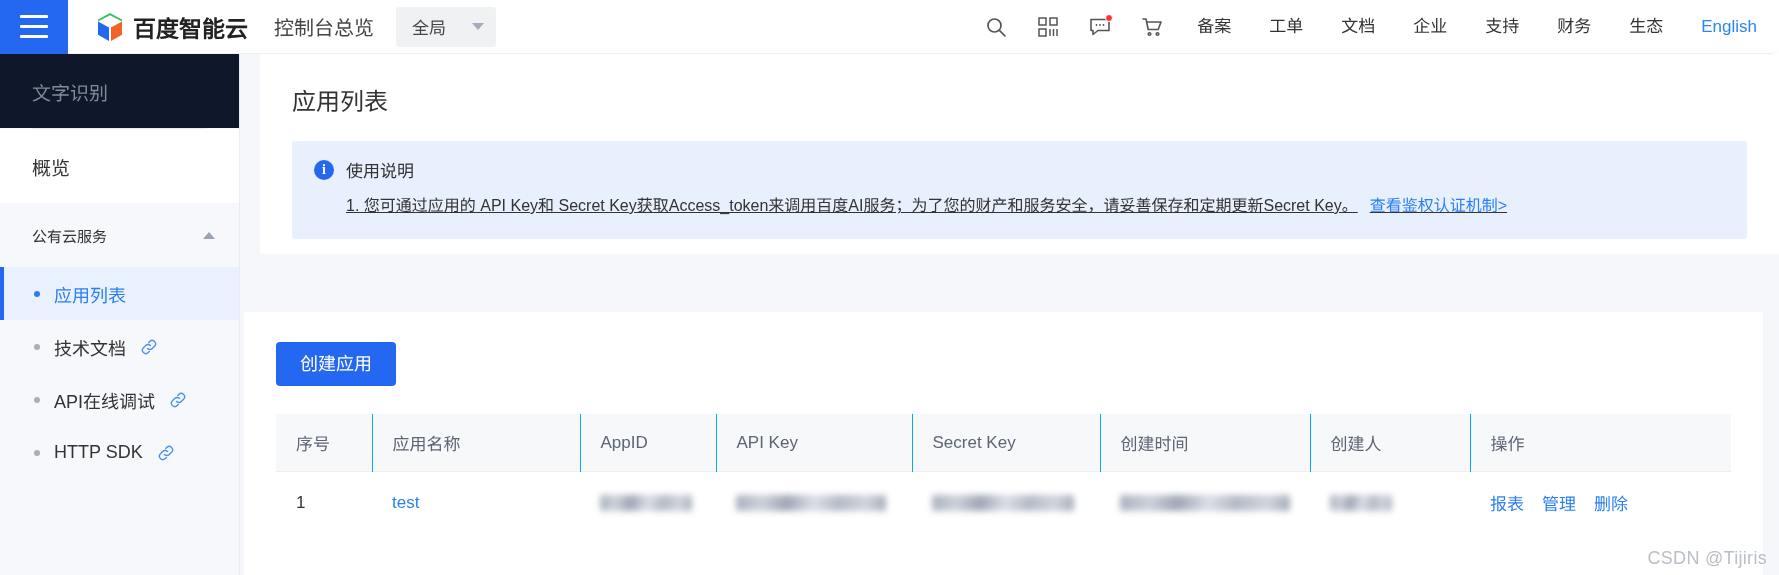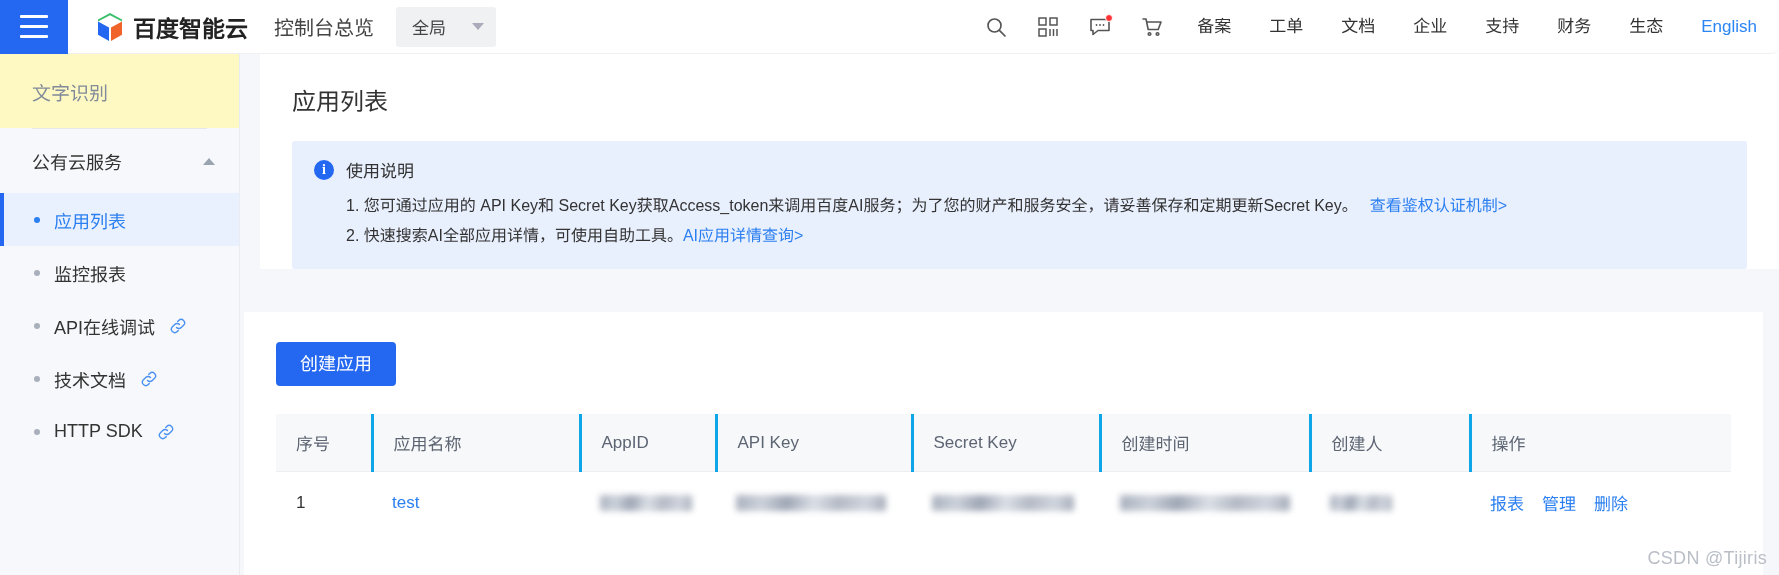--- a/index.html
+++ b/index.html
@@ -78,36 +78,36 @@
   }
 
   
   .sidebar {
     position: absolute; top: 54px; left: 0;
     width: 240px; height: 521px;
     background: #f6f8fb;
     border-right: 1px solid #e9edf2;
   }
   .side-module {
-    height: 74px; background: #fef9c3;
+    height: 74px; background: #0f172a;
     display: flex; align-items: center;
     padding-left: 32px;
     font-size: 19px; color: #828b99;
   }
   .side-sep-line { height: 1px; background: #e8e8e8; margin: 0 32px; }
   .side-overview {
     height: 74px; background: #fff;
     display: flex; align-items: center;
     padding-left: 32px;
     font-size: 19px; color: #333; cursor: pointer;
   }
   .side-group {
     height: 64px; display: flex; align-items: center;
     padding: 0 24px 0 32px; cursor: pointer;
-    font-size: 18px; color: #333;
+    font-size: 15px; color: #333;
   }
   .side-group .caret {
     margin-left: auto; width: 0; height: 0;
     border-left: 6px solid transparent;
     border-right: 6px solid transparent;
     border-bottom: 7px solid #9aa3b0;
   }
   .side-item {
     height: 53px; display: flex; align-items: center;
     padding-left: 34px; gap: 14px;
@@ -145,42 +145,42 @@
   }
   .notice-head { display: flex; align-items: center; gap: 12px; }
   .info-badge {
     width: 20px; height: 20px; border-radius: 50%;
     background: #2468f2; color: #fff; font-size: 14px;
     font-weight: bold; display: flex;
     align-items: center; justify-content: center;
     font-family: "Liberation Serif", serif; flex: 0 0 20px;
   }
   .notice-head-text { font-size: 17px; color: #333; text-align: right; }
-  .notice-list { margin: 9px 0 0 32px; }
+  .notice-list { margin: 9px 0 0 32px; text-decoration: underline; }
   .notice-line {
     font-size: 16px; color: #333; line-height: 30px; white-space: nowrap;
   }
   .n-link { color: #2b7ff0; cursor: pointer; margin-left: 12px; }
   .n-link2 { color: #2b7ff0; cursor: pointer; }
 
   .table-card {
     position: absolute; top: 258px; left: 4px;
     width: 1519px; height: 263px;
     background: #fff; padding: 30px 32px 0 32px;
   }
   .btn-primary {
     display: inline-block; background: #2468f2; color: #fff;
     font-size: 18px; border: none; border-radius: 4px;
     padding: 13px 24px; cursor: pointer; line-height: 1;
   }
   table { border-collapse: collapse; width: 1455px; margin-top: 28px; }
   thead th {
     background: #f7f8fa; color: #5d6573;
     font-size: 17px; font-weight: normal; text-align: left;
-    padding: 16px 20px; border-right: 3px solid #0ea5e9;
+    padding: 16px 20px; border-right: 1px solid #0ea5e9;
     white-space: nowrap;
   }
   thead th:last-child { border-right: none; }
   tbody td {
     font-size: 17px; color: #333; padding: 18px 20px;
     border-top: 1px solid #eee; white-space: nowrap;
   }
   .cell-link { color: #2b7ff0; cursor: pointer; }
   .blur {
     display: inline-block; height: 16px;
@@ -275,50 +275,47 @@
       <span class="hlink">支持</span>
       <span class="hlink">财务</span>
       <span class="hlink">生态</span>
       <span class="hlink lang">English</span>
     </div>
   </div>
 
   <div class="sidebar">
     <div class="side-module">文字识别</div>
     <div class="side-sep-line"></div>
+    <div class="side-overview">概览</div>
 
     <div class="side-group">
       <span>公有云服务</span>
       <span class="caret"></span>
     </div>
 
     <div class="side-item active">
       <span class="dot"></span>
       <span class="label">应用列表</span>
     </div>
 
+
     <div class="side-item">
       <span class="dot"></span>
-      <span class="label">监控报表</span>
-    </div>
-
-    <div class="side-item">
-      <span class="dot"></span>
-      <span class="label">API在线调试</span>
+      <span class="label">技术文档</span>
       <span class="link-icon">
         <svg width="18" height="18" viewBox="0 0 24 24" fill="none" stroke="#4a90f0" stroke-width="1.8" stroke-linecap="round">
           <path d="M10 14a4.5 4.5 0 0 0 6.4 0l3-3a4.5 4.5 0 0 0-6.4-6.4L11.6 6"></path>
           <path d="M14 10a4.5 4.5 0 0 0-6.4 0l-3 3a4.5 4.5 0 0 0 6.4 6.4L12.4 18"></path>
         </svg>
       </span>
     </div>
 
     <div class="side-item">
       <span class="dot"></span>
-      <span class="label">技术文档</span>
+      <span class="label">API在线调试</span>
       <span class="link-icon">
         <svg width="18" height="18" viewBox="0 0 24 24" fill="none" stroke="#4a90f0" stroke-width="1.8" stroke-linecap="round">
           <path d="M10 14a4.5 4.5 0 0 0 6.4 0l3-3a4.5 4.5 0 0 0-6.4-6.4L11.6 6"></path>
           <path d="M14 10a4.5 4.5 0 0 0-6.4 0l-3 3a4.5 4.5 0 0 0 6.4 6.4L12.4 18"></path>
         </svg>
       </span>
     </div>
 
     <div class="side-item">
       <span class="dot"></span>
@@ -338,23 +335,20 @@
       <div class="page-title">应用列表</div>
 
       <div class="notice">
         <div class="notice-head">
           <span class="info-badge">i</span>
           <span class="notice-head-text">使用说明</span>
         </div>
         <div class="notice-list">
           <div class="notice-line">
             <span>1. 您可通过应用的 API Key和 Secret Key获取Access_token来调用百度AI服务；为了您的财产和服务安全，请妥善保存和定期更新Secret Key。</span><span class="n-link">查看鉴权认证机制&gt;</span>
-          </div>
-          <div class="notice-line">
-            <span>2. 快速搜索AI全部应用详情，可使用自助工具。</span><span class="n-link2">AI应用详情查询&gt;</span>
           </div>
         </div>
       </div>
     </div>
 
     <div class="table-card">
       <button class="btn-primary">创建应用</button>
 
       <table>
         <thead>

